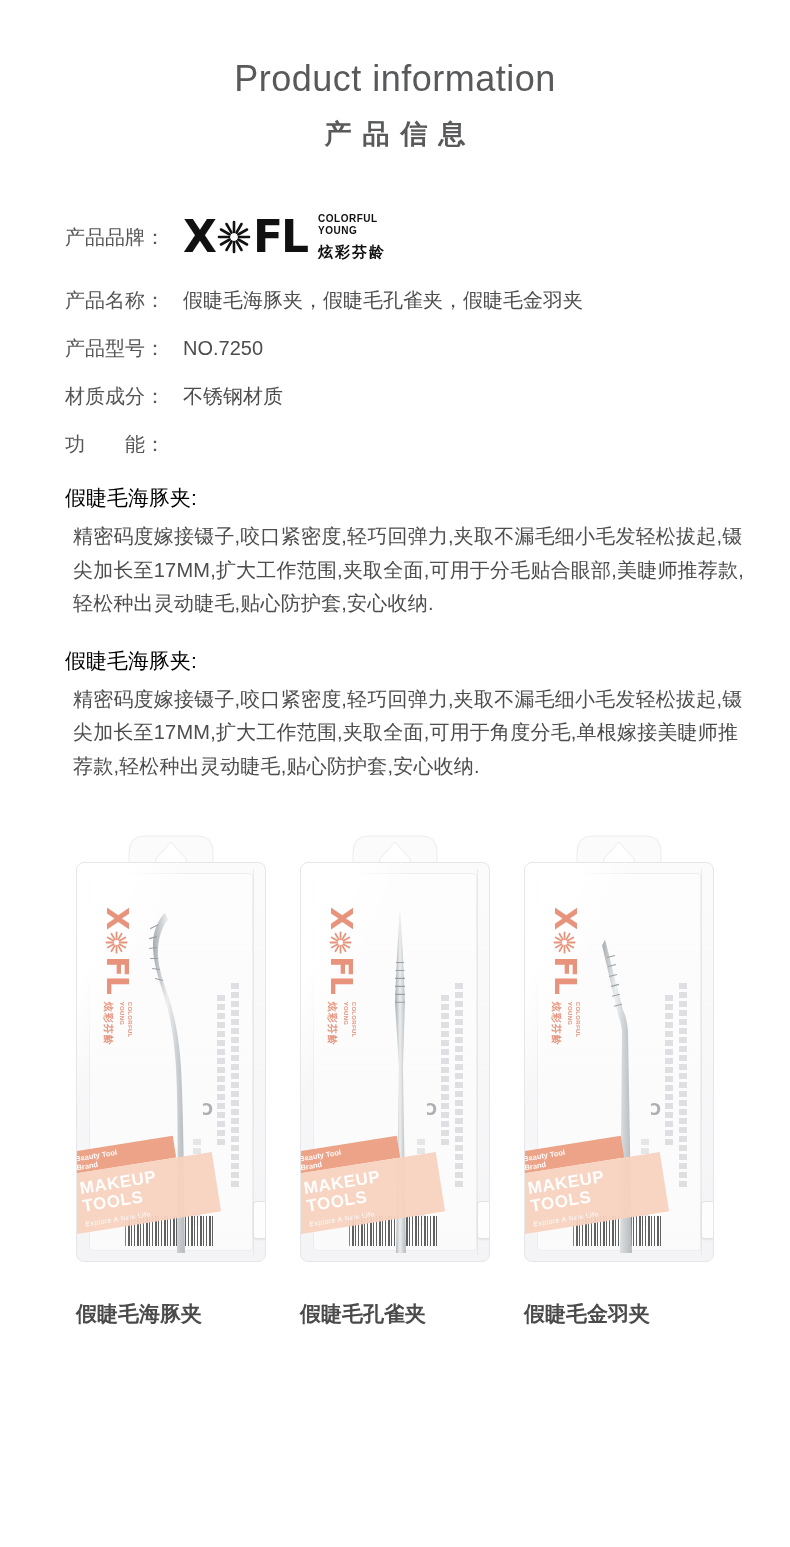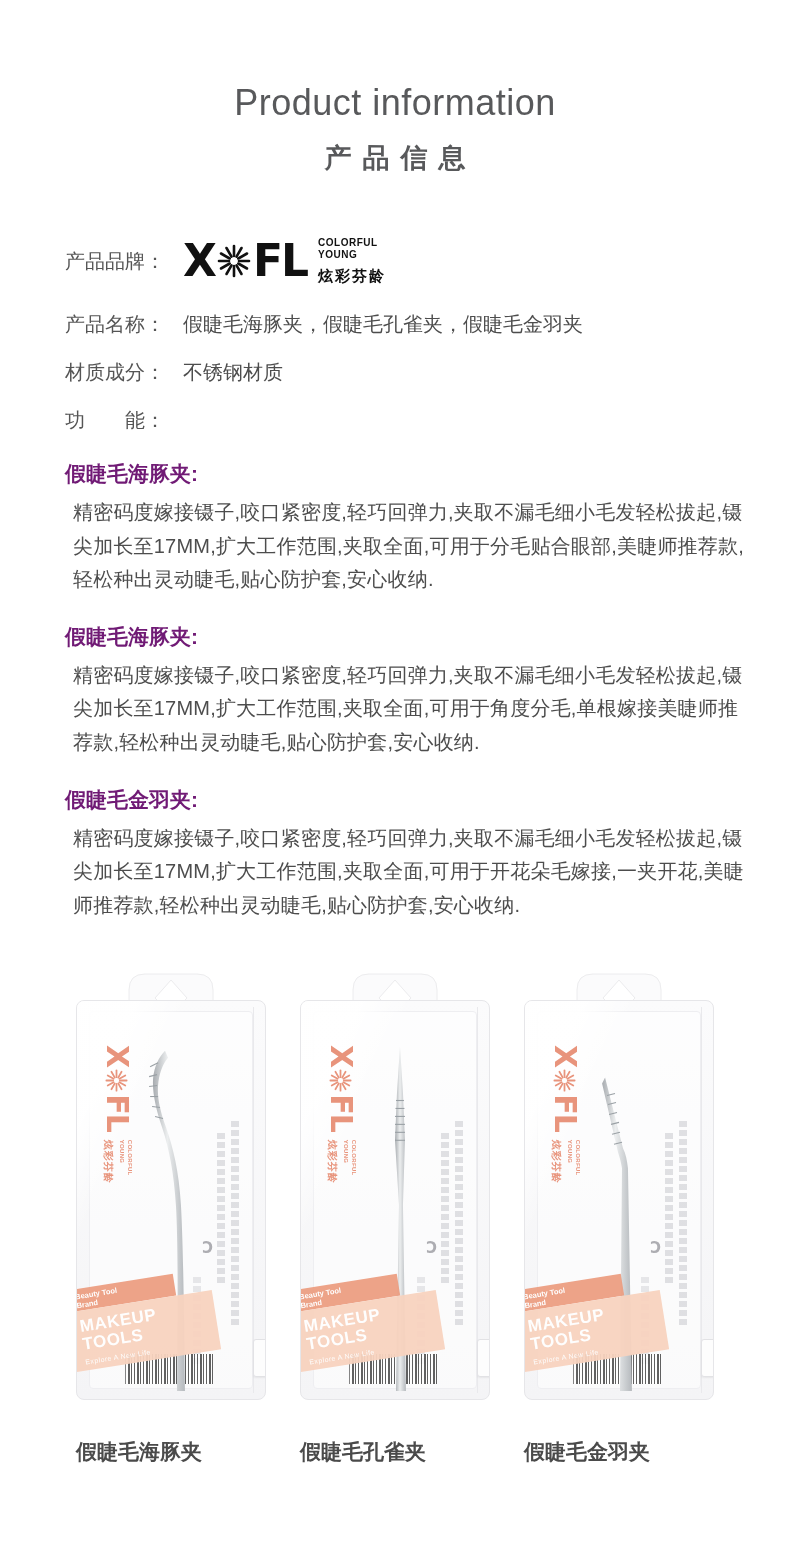--- a/index.html
+++ b/index.html
@@ -1,40 +1,40 @@
 <!DOCTYPE html>
 <html><head>
 <meta charset="utf-8">
 <style>
   html,body{margin:0;padding:0;background:#ffffff;}
   body{width:790px;font-family:"Liberation Sans","DejaVu Sans",sans-serif;-webkit-font-smoothing:antialiased;}
   .page{width:790px;min-height:1547px;background:#fff;overflow:hidden;}
 
   
-  .titles{padding-top:82px;text-align:center;}
+  .titles{padding-top:58px;text-align:center;}
   .title-en{font-size:36px;color:#58595b;font-weight:400;letter-spacing:0.5px;}
   .title-zh{font-size:27px;color:#58595b;font-weight:700;margin-top:16px;letter-spacing:11px;text-indent:11px;}
 
   
   .info{margin:56px 0 0 65px;}
   .info-row{display:flex;align-items:center;font-size:20px;color:#555;margin-bottom:20px;min-height:28px;}
   .info-row .lbl{width:118px;flex-shrink:0;color:#555;}
   .info-row .val{color:#4d4d4d;}
 
   
   .brand-logo{display:flex;align-items:center;height:58px;}
   .logo-letters{display:flex;align-items:center;font-family:"DejaVu Sans",sans-serif;font-weight:900;font-size:44px;color:#111;letter-spacing:-2px;line-height:1;}
   .logo-letters svg{margin:0 -1px;}
   .logo-right{margin-left:11px;color:#111;}
   .logo-colorful{font-size:10px;font-weight:700;line-height:1.2;letter-spacing:0.5px;}
   .logo-zh{font-size:15px;margin-top:6px;letter-spacing:2px;font-weight:600;}
 
   
   .sections{margin:6px 60px 0 65px;}
-  .section h3{font-size:21px;font-weight:700;color:#701a75;margin:26px 0 8px 0;}
+  .section h3{font-size:21px;font-weight:400;color:#000000;margin:26px 0 8px 0;}
   .section p{font-size:20px;color:#4d4d4d;line-height:1.68;margin:8px;width:676px;letter-spacing:0.2px;}
 
   
   .packages{display:flex;justify-content:center;gap:34px;margin-top:48px;}
   .package{width:190px;position:relative;padding-top:30px;}
   .hang-tab{position:absolute;top:0;left:50%;transform:translateX(-50%);z-index:0;}
   .pkg-body{position:relative;height:398px;border:1px solid #e6e6e9;border-radius:8px;
             background:linear-gradient(180deg,#fbfbfc,#f4f4f6);overflow:hidden;z-index:1;}
   .pkg-body::before{content:"";position:absolute;inset:0;
             background:linear-gradient(115deg,rgba(255,255,255,0.95) 0 16%,rgba(255,255,255,0) 30%);z-index:2;pointer-events:none;}
@@ -121,41 +121,41 @@
           <div class="logo-zh">炫彩芬龄</div>
         </span>
       </span>
     </div>
 
     <div class="info-row">
       <span class="lbl">产品名称：</span>
       <span class="val">假睫毛海豚夹，假睫毛孔雀夹，假睫毛金羽夹</span>
     </div>
     <div class="info-row">
+      <span class="lbl">产品型号：</span>
+      <span class="val">NO.7250</span>
+    </div>
+    <div class="info-row">
       <span class="lbl">材质成分：</span>
       <span class="val">不锈钢材质</span>
     </div>
     <div class="info-row">
       <span class="lbl">功　　能：</span>
       <span class="val"></span>
     </div>
   </div>
 
   <div class="sections">
     <div class="section">
       <h3>假睫毛海豚夹:</h3>
       <p>精密码度嫁接镊子,咬口紧密度,轻巧回弹力,夹取不漏毛细小毛发轻松拔起,镊尖加长至17MM,扩大工作范围,夹取全面,可用于分毛贴合眼部,美睫师推荐款,轻松种出灵动睫毛,贴心防护套,安心收纳.</p>
     </div>
     <div class="section">
       <h3>假睫毛海豚夹:</h3>
       <p>精密码度嫁接镊子,咬口紧密度,轻巧回弹力,夹取不漏毛细小毛发轻松拔起,镊尖加长至17MM,扩大工作范围,夹取全面,可用于角度分毛,单根嫁接美睫师推荐款,轻松种出灵动睫毛,贴心防护套,安心收纳.</p>
-    </div>
-    <div class="section">
-      <h3>假睫毛金羽夹:</h3>
-      <p>精密码度嫁接镊子,咬口紧密度,轻巧回弹力,夹取不漏毛细小毛发轻松拔起,镊尖加长至17MM,扩大工作范围,夹取全面,可用于开花朵毛嫁接,一夹开花,美睫师推荐款,轻松种出灵动睫毛,贴心防护套,安心收纳.</p>
     </div>
   </div>
 
   <div class="packages">
 
     <div class="package">
       <svg class="hang-tab" width="92" height="42" viewBox="0 0 92 42">
         <path fill-rule="evenodd" fill="#fbfbfc" stroke="#ececee" d="M4,42 L4,20 Q4,4 20,4 L72,4 Q88,4 88,20 L88,42 Z M46,10 L62,28 L57,33 L35,33 L30,28 Z"></path>
       </svg>
       <div class="pkg-body">

